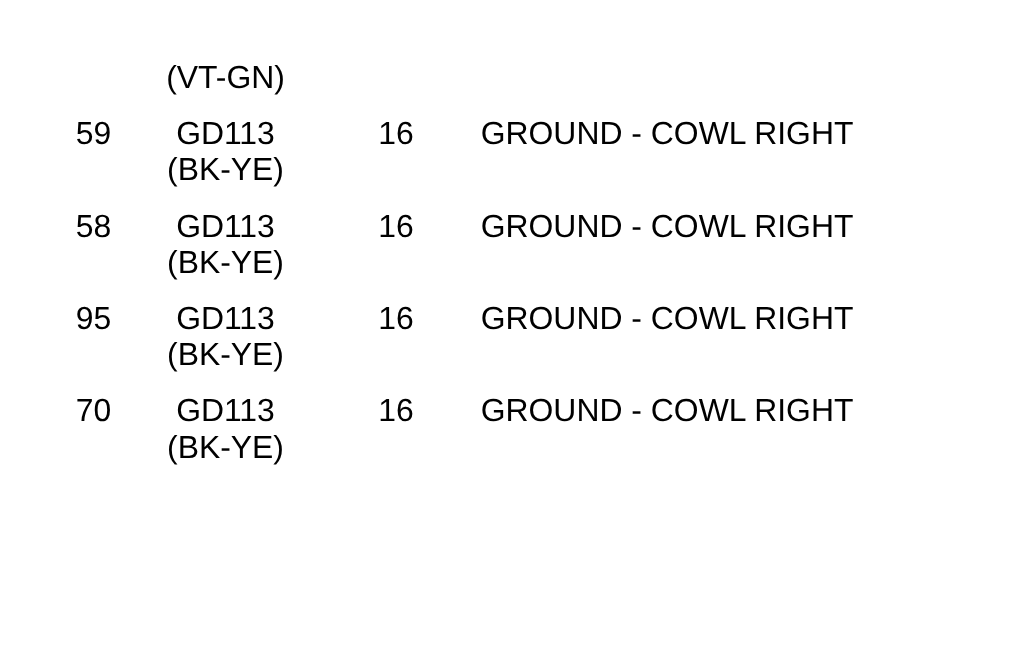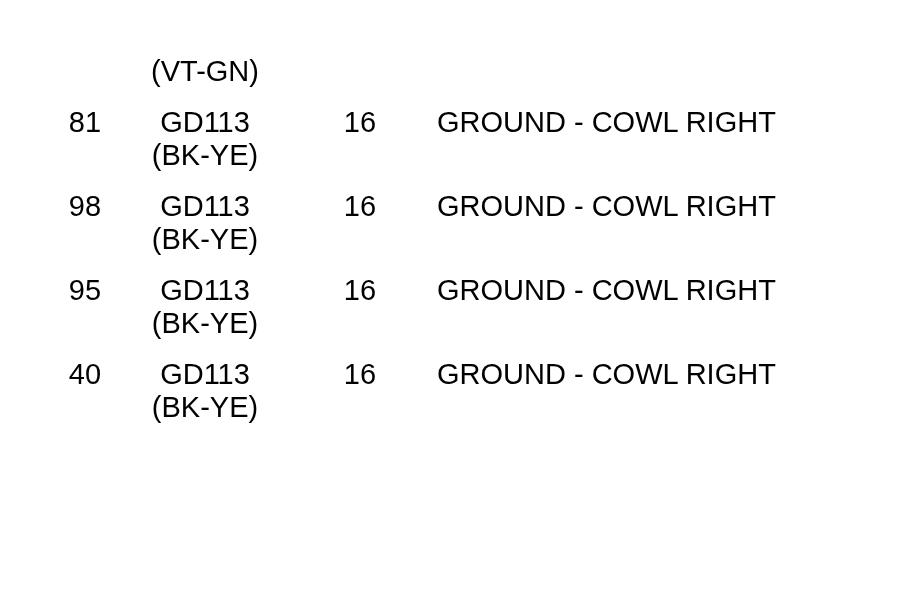--- a/index.html
+++ b/index.html
@@ -42,33 +42,33 @@
   <div class="row">
     <div class="cell pin-cell"></div>
     <div class="cell circuit-cell">
       <div>(VT-GN)</div>
     </div>
     <div class="cell gauge-cell"></div>
   </div>
 
 
   <div class="row">
-    <div class="cell pin-cell">81</div>
+    <div class="cell pin-cell">59</div>
     <div class="cell circuit-cell">
       <div>GD113</div>
       <div>(BK-YE)</div>
     </div>
     <div class="cell gauge-cell">16</div>
     <div class="cell description-cell">
       <div>GROUND - COWL RIGHT</div>
     </div>
   </div>
 
   <div class="row">
-    <div class="cell pin-cell">98</div>
+    <div class="cell pin-cell">58</div>
     <div class="cell circuit-cell">
       <div>GD113</div>
       <div>(BK-YE)</div>
     </div>
     <div class="cell gauge-cell">16</div>
     <div class="cell description-cell">
       <div>GROUND - COWL RIGHT</div>
     </div>
   </div>
 
@@ -78,21 +78,21 @@
       <div>GD113</div>
       <div>(BK-YE)</div>
     </div>
     <div class="cell gauge-cell">16</div>
     <div class="cell description-cell">
       <div>GROUND - COWL RIGHT</div>
     </div>
   </div>
 
   <div class="row">
-    <div class="cell pin-cell">40</div>
+    <div class="cell pin-cell">70</div>
     <div class="cell circuit-cell">
       <div>GD113</div>
       <div>(BK-YE)</div>
     </div>
     <div class="cell gauge-cell">16</div>
     <div class="cell description-cell">
       <div>GROUND - COWL RIGHT</div>
     </div>
   </div>
 

